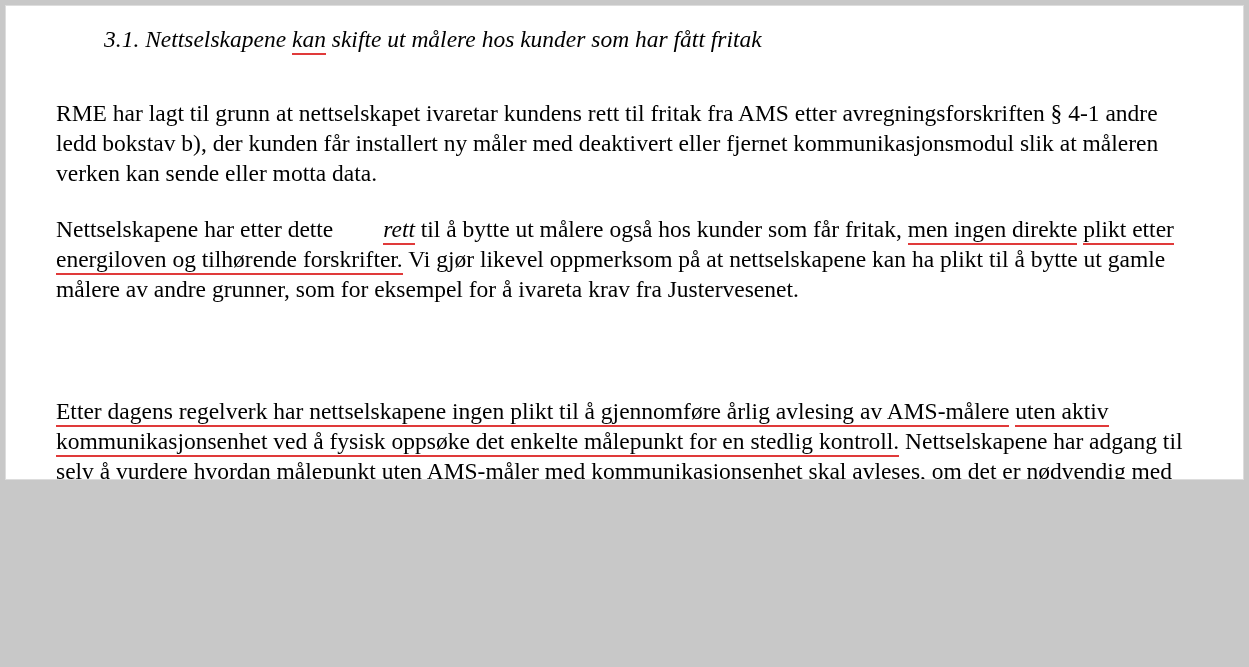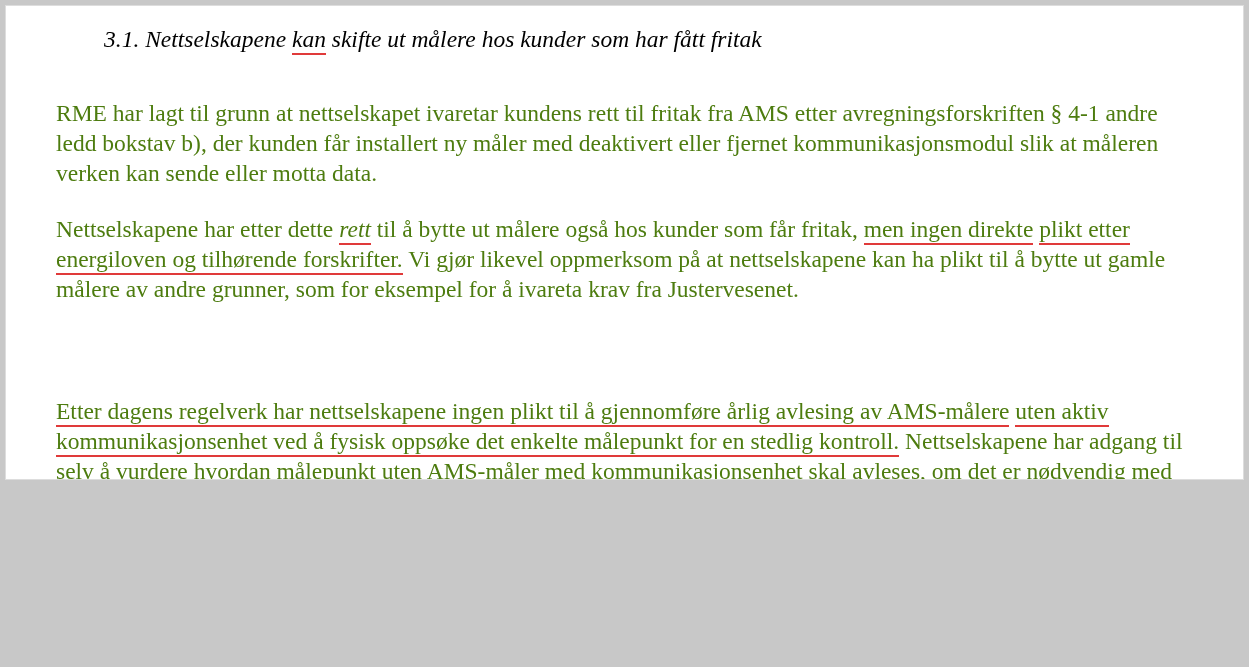--- a/index.html
+++ b/index.html
@@ -34,35 +34,35 @@
     color: #000000;
     margin: 0;
     padding: 0 0 0 48px;
     line-height: 1.35;
   }
   .heading .num {
     font-style: italic;
   }
   p.para {
     font-size: 23.5px;
-    color: #4d7c0f;
+    color: #000000;
     margin: 0;
     line-height: 1.28;
     text-align: left;
   }
   .gap-lg { height: 50px; }
   .gap-md { height: 26px; }
   .gap-head { height: 42px; }
 
   
   .ul-red {
     border-bottom: 2px solid #e03a3a;
     padding-bottom: 1px;
   }
-  .it { font-style: italic; }
+  .it { font-style: italic; margin-left: 44px; }
 </style>
 </head>
 <body>
 
 <div class="page">
   <div class="content">
 
     <h3 class="heading"><span class="num">3.1.</span><span> Nettselskapene </span><span class="ul-red">kan</span><span> skifte ut målere hos kunder som har fått fritak</span></h3>
 
     <div class="gap-head"></div>

